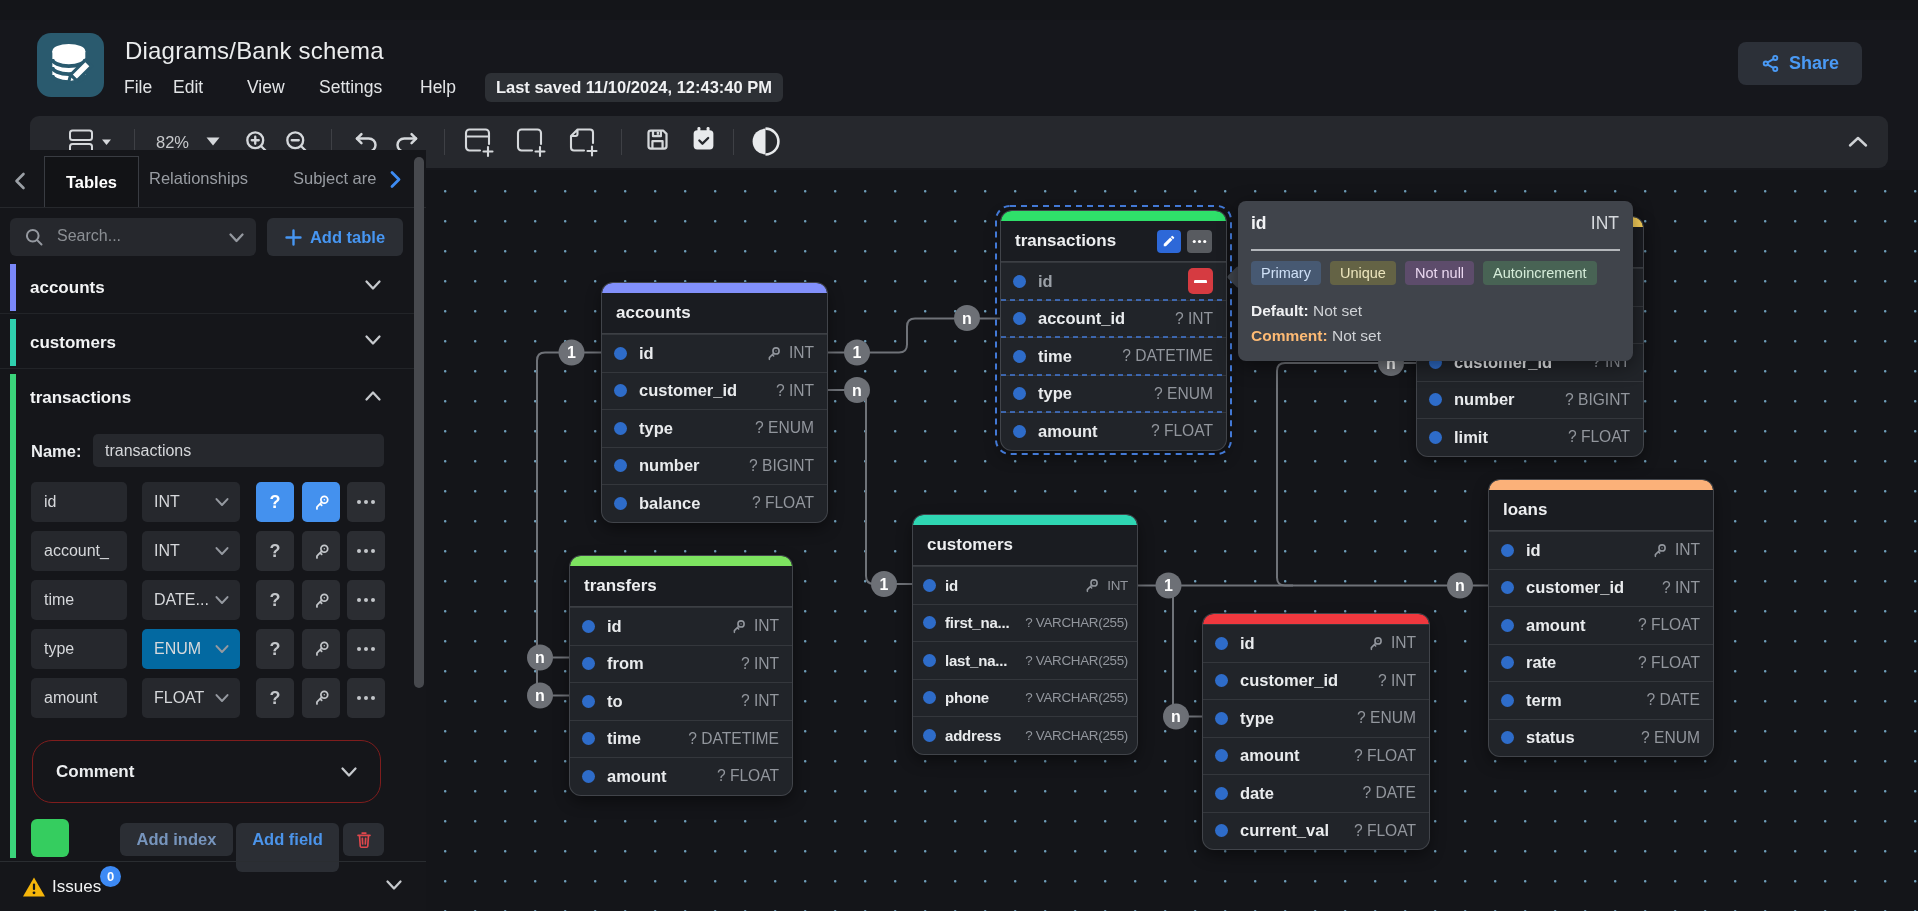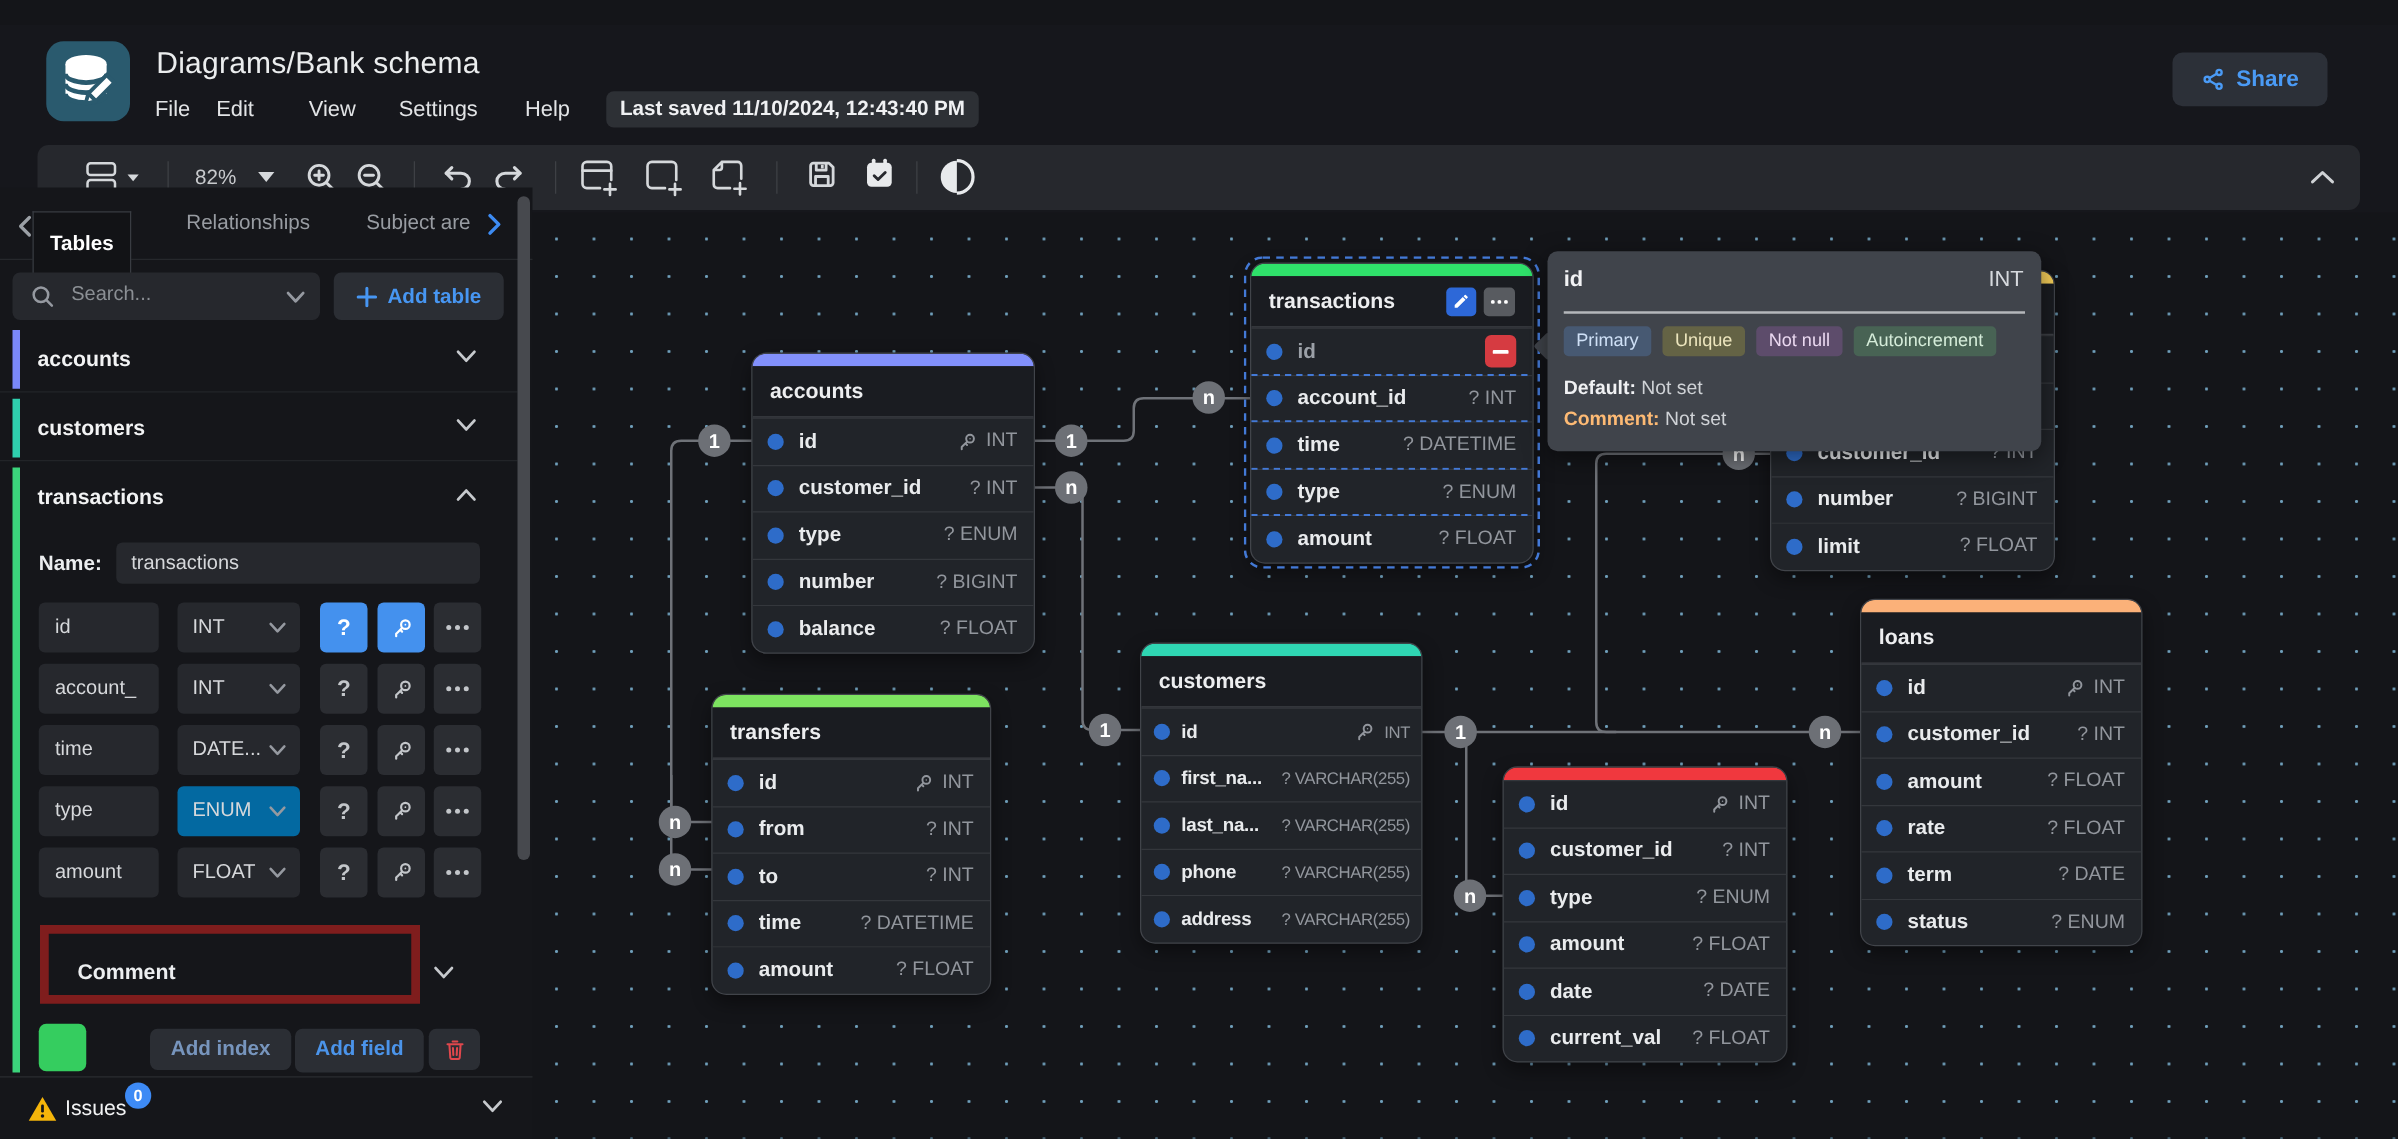--- a/index.html
+++ b/index.html
@@ -11,21 +11,21 @@
 #title { position:absolute; left:125px; top:17px; font-size:24px; color:#ebedee; letter-spacing:0.2px; }
 .menu { position:absolute; top:57px; font-size:17.5px; color:#e2e4e6; }
 #lastsaved { position:absolute; left:485px; top:53px; width:298px; height:29px; background:#2d3035; border-radius:6px; color:#f0f1f3; font-weight:700; font-size:16.5px; display:flex; align-items:center; justify-content:center; }
 #share { position:absolute; left:1738px; top:22px; width:124px; height:43px; background:#2c3038; border-radius:8px; display:flex; align-items:center; justify-content:center; gap:9px; color:#4a9af5; font-weight:700; font-size:18px; }
 #toolbar { position:absolute; left:30px; top:96px; width:1858px; height:52px; background:#26282d; border-radius:9px; }
 .tsep { position:absolute; top:13px; width:1px; height:26px; background:#3e4045; }
 #pct { position:absolute; left:126px; top:0; height:52px; line-height:52px; font-size:16.5px; color:#c8cacd; }
 
 #sidebar { position:absolute; left:0; top:150px; width:426px; height:761px; background:#15161a; }
 #tabline { position:absolute; left:0; top:57px; width:426px; height:1px; background:#26282c; }
-#tabactive { position:absolute; left:26px; top:6px; width:79px; height:51px; background:#121316; border:1px solid #393c42; border-bottom:none; color:#fff; font-weight:700; font-size:16.5px; display:flex; align-items:center; justify-content:center;margin-top:13px; }
+#tabactive { position:absolute; left:44px; top:6px; width:95px; height:51px; background:#121316; border:1px solid #393c42; border-bottom:none; color:#fff; font-weight:700; font-size:16.5px; display:flex; align-items:center; justify-content:center; }
 .tabtxt { position:absolute; top:0; height:57px; line-height:57px; font-size:16.5px; color:#989ca2; }
 #searchbox { position:absolute; left:10px; top:68px; width:246px; height:38px; background:#26282d; border-radius:6px; }
 #addtable { position:absolute; left:267px; top:68px; width:136px; height:38px; background:#2b2e34; border-radius:6px; display:flex; align-items:center; justify-content:center; gap:8px; color:#4796f2; font-weight:700; font-size:16.5px; }
 .acc { position:absolute; left:0; width:414px; height:47px; }
 .accstripe { position:absolute; left:10px; top:0; width:6px; height:47px; }
 .accname { position:absolute; left:30px; top:0; height:47px; line-height:47px; color:#f2f3f4; font-weight:700; font-size:17px; }
 .accline { position:absolute; left:0; width:414px; height:1px; background:#222428; }
 .sbox { position:absolute; background:#26282d; border-radius:5px; color:#d6d8db; font-size:16px; }
 
 .tbl { position:absolute; border-radius:11px; background:#212429; overflow:hidden; box-shadow:0 0 0 1px #41444a, 0 6px 16px rgba(0,0,0,.45); }
@@ -613,30 +613,30 @@
       </svg>
     </div>
   <div class="abs" style="left:347px;top:527.5px;width:38px;height:40px;border-radius:5px;background:#2b2d32;display:flex;align-items:center;justify-content:center">
       <svg width="20" height="6" viewBox="0 0 20 6">
         <circle cx="3" cy="3" r="2" fill="#c3c6ca"></circle>
         <circle cx="10" cy="3" r="2" fill="#c3c6ca"></circle>
         <circle cx="17" cy="3" r="2" fill="#c3c6ca"></circle>
       </svg>
     </div>
 
-  <div class="abs" style="left:32px;top:590px;width:304px;height:63px;border:7px solid #7f1d1d;border-radius:0">
+  <div class="abs" style="left:32px;top:590px;width:349px;height:63px;border:1px solid #7f1d1d;border-radius:20px">
     <div class="abs" style="left:23px;top:0;height:61px;line-height:61px;font-weight:700;font-size:17px;color:#eceef0">Comment</div>
     <svg class="abs" style="left:307px;top:25px" width="18" height="13" viewBox="0 0 18 13" fill="none" stroke="#c6c9cd" stroke-width="2.3" stroke-linecap="round" stroke-linejoin="round">
         <path d="M2.5 2.5 L9 9.5 L15.5 2.5"></path>
       </svg>
   </div>
 
   <div class="abs" style="left:31px;top:669px;width:38px;height:38px;border-radius:6px;background:#35cd5f"></div>
   <div class="abs" style="left:120px;top:673px;width:113px;height:33px;background:#2b2e34;border-radius:6px;text-align:center;line-height:33px;color:#7795bd;font-weight:700;font-size:16.5px">Add index</div>
-  <div class="abs" style="left:236px;top:673px;width:103px;height:35px;background:#2b2e34;border-radius:6px;text-align:center;line-height:33px;color:#4b94ea;font-weight:700;font-size:16.5px">Add field</div>
+  <div class="abs" style="left:236px;top:673px;width:103px;height:49px;background:#2b2e34;border-radius:6px;text-align:center;line-height:33px;color:#4b94ea;font-weight:700;font-size:16.5px">Add field</div>
   <div class="abs" style="left:343px;top:673px;width:41px;height:33px;background:#2b2e34;border-radius:6px;display:flex;align-items:center;justify-content:center">
     <svg width="18" height="19" viewBox="0 0 24 24" fill="none" stroke="#e0474c" stroke-width="2.2" stroke-linecap="round">
         <path d="M4 6.5 h16 M9.5 3.5 h5 M6 6.5 l1 14.5 a1.5 1.5 0 0 0 1.5 1.3 h7 a1.5 1.5 0 0 0 1.5 -1.3 l1 -14.5 M9.8 10.5 l.4 7.5 M14.2 10.5 l-.4 7.5"></path>
       </svg>
   </div>
 
   <div class="abs" style="left:0;top:711px;width:426px;height:1px;background:#2a2d31"></div>
   <svg class="abs" style="left:22px;top:726px" width="24" height="22" viewBox="0 0 24 22">
       <path d="M12 1.5 L23 20.5 H1 Z" fill="#f5b50a"></path>
       <rect x="10.9" y="7.5" width="2.2" height="6.5" rx="1" fill="#15161a"></rect>

